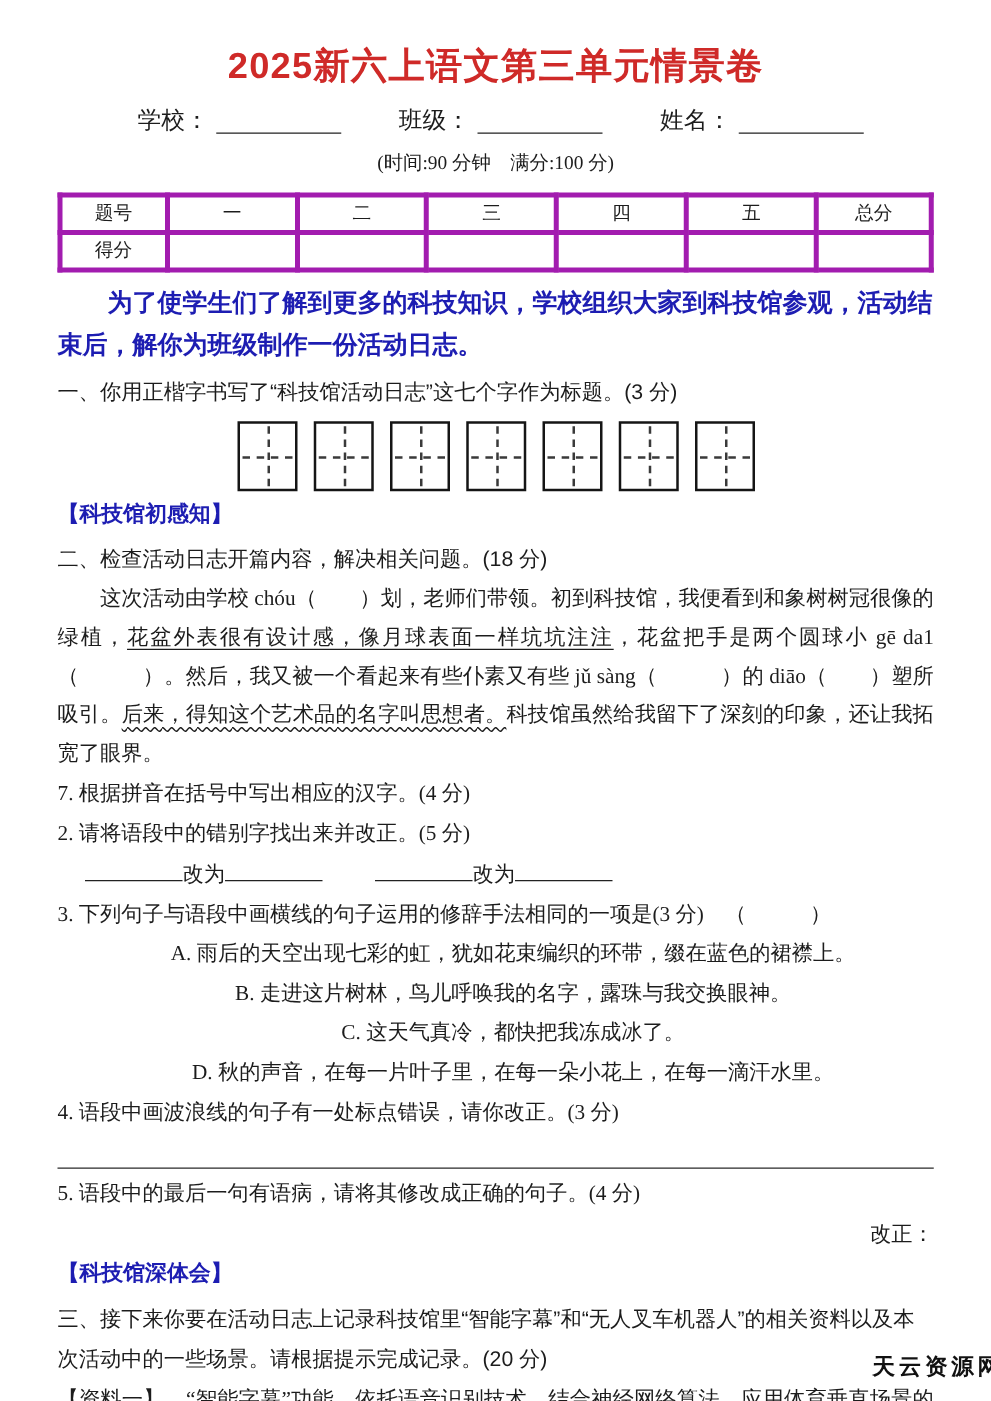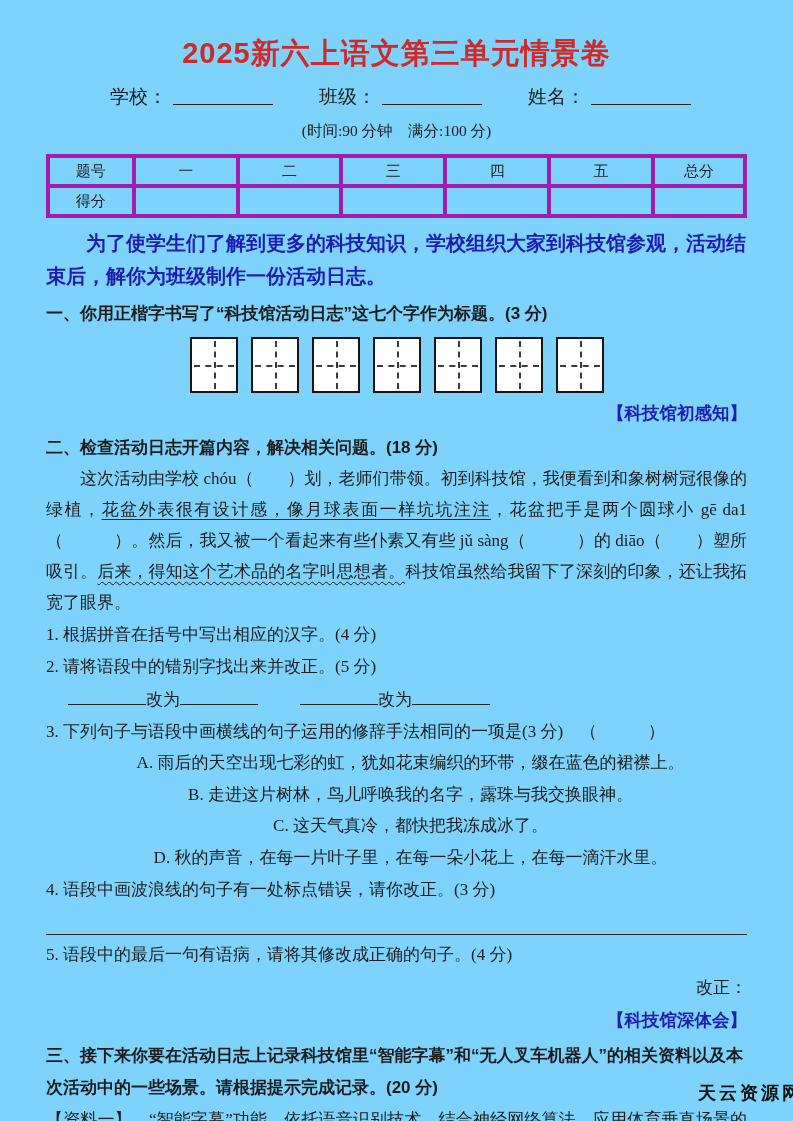--- a/index.html
+++ b/index.html
@@ -1,60 +1,60 @@
 <!DOCTYPE html>
 <html><head>
 <meta charset="utf-8">
 <style>
   * { margin:0; padding:0; box-sizing:border-box; }
   html,body { background:#e8e8e8; }
   .page {
-    width:793px; height:1121px; background:#7dd3fc; position:relative;
+    width:793px; height:1121px; background:#ffffff; position:relative;
     margin:0 auto; overflow:hidden; color:#1c1c1c;
     font-family:"Liberation Serif","DejaVu Serif",serif;
     font-size:17px; line-height:31px;
   }
   .content { padding:36px 46px 0 46px; }
 
   .title {
     text-align:center; color:#cf2a28; font-weight:bold; font-size:29px;
     line-height:34px; font-family:"Liberation Sans","DejaVu Sans",sans-serif;
     letter-spacing:1px; margin-bottom:14px;
   }
   .fields { display:flex; padding:0 18px 0 64px; font-size:19px; line-height:26px; }
-  .field { display:flex; align-items:flex-start; }
+  .field { display:flex; align-items:center; }
   .field + .field { margin-left:46px; }
   .blank { display:inline-block; border-bottom:1.6px solid #222; height:1.1em; vertical-align:baseline; }
   .field .blank { width:100px; margin-left:6px; }
   .meta { text-align:center; font-size:15.5px; line-height:22px; margin-top:10px; }
 
   table.score { width:100%; border-collapse:collapse; margin-top:12px; table-layout:fixed; }
   table.score td {
     border:4px solid #a21caf; height:30px; text-align:center;
     font-size:15px; line-height:18px; padding:0 4px;
   }
   table.score td.first { width:12.3%; }
   table.score td.last  { width:13.2%; }
 
   .intro {
     margin-top:9px; color:#1d1db2; font-weight:bold; font-size:20px;
     line-height:33px; text-indent:2em;
     font-family:"Liberation Sans","DejaVu Sans",sans-serif;
   }
-  .qhead { font-weight:bold; font-size:17px; line-height:30px; margin-top:6px;
+  .qhead { font-weight:normal; font-size:17px; line-height:30px; margin-top:6px;
     font-family:"Liberation Sans","DejaVu Sans",sans-serif; }
 
   .gridrow { display:flex; justify-content:center; gap:13px; margin:8px 0 6px 0; }
   .gridbox { width:48px; height:56px; border:2px solid #151515; position:relative; background:#fff; }
   .gridbox::before { content:""; position:absolute; left:50%; top:2px; bottom:2px; border-left:2px dashed #3a3a3a; }
   .gridbox::after  { content:""; position:absolute; top:50%; left:2px; right:2px; border-top:2px dashed #3a3a3a; }
 
-  .banner { text-align:right; color:#1d1db2; font-weight:bold; font-size:17.5px;
+  .banner { text-align:left; color:#1d1db2; font-weight:bold; font-size:17.5px;
     line-height:28px; margin:2px 0 4px 0;
-    font-family:Liberation Sans, sans-serif; }
+    font-family:Liberation Mono, monospace; }
 
   .passage { text-indent:2em; text-align:justify; }
   .u-line  { text-decoration:underline; text-underline-offset:4px; text-decoration-thickness:1.2px; }
   .u-wavy  { text-decoration:underline wavy; text-underline-offset:4px; text-decoration-thickness:1px; }
 
   .subq { margin-top:1px; }
   .typoline { padding-left:22px; margin-top:2px; }
   .typoline .blank { width:78px; }
   .typoline .gap { display:inline-block; width:42px; }
   .options { padding-left:28px;text-align:center; }
@@ -132,21 +132,21 @@
         <div class="gridbox"></div>
         <div class="gridbox"></div>
       </div>
 
     <div class="banner">【科技馆初感知】</div>
 
     <div class="qhead">二、检查活动日志开篇内容，解决相关问题。(18 分)</div>
 
     <div class="passage"><span>这次活动由学校 chóu（　　）划，老师们带领。初到科技馆，我便看到和象树树冠很像的绿植，</span><span class="u-line">花盆外表很有设计感，像月球表面一样坑坑注注</span><span>，花盆把手是两个圆球小 gē da1（　　　）。然后，我又被一个看起来有些仆素又有些 jǔ sàng（　　　）的 diāo（　　）塑所吸引。</span><span class="u-wavy">后来，得知这个艺术品的名字叫思想者。</span><span>科技馆虽然给我留下了深刻的印象，还让我拓宽了眼界。</span></div>
 
-    <div class="subq">1. 根据拼音在括号中写出相应的汉字。(4 分)</div>
+    <div class="subq">7. 根据拼音在括号中写出相应的汉字。(4 分)</div>
     <div class="subq">2. 请将语段中的错别字找出来并改正。(5 分)</div>
 
     <div class="typoline">
       <span class="blank"></span><span>改为</span><span class="blank"></span><span class="gap"></span><span class="blank"></span><span>改为</span><span class="blank"></span>
     </div>
 
     <div class="subq">3. 下列句子与语段中画横线的句子运用的修辞手法相同的一项是(3 分)　（　　　）</div>
 
     <div class="options">
       <div>A. 雨后的天空出现七彩的虹，犹如花束编织的环带，缀在蓝色的裙襟上。</div>

